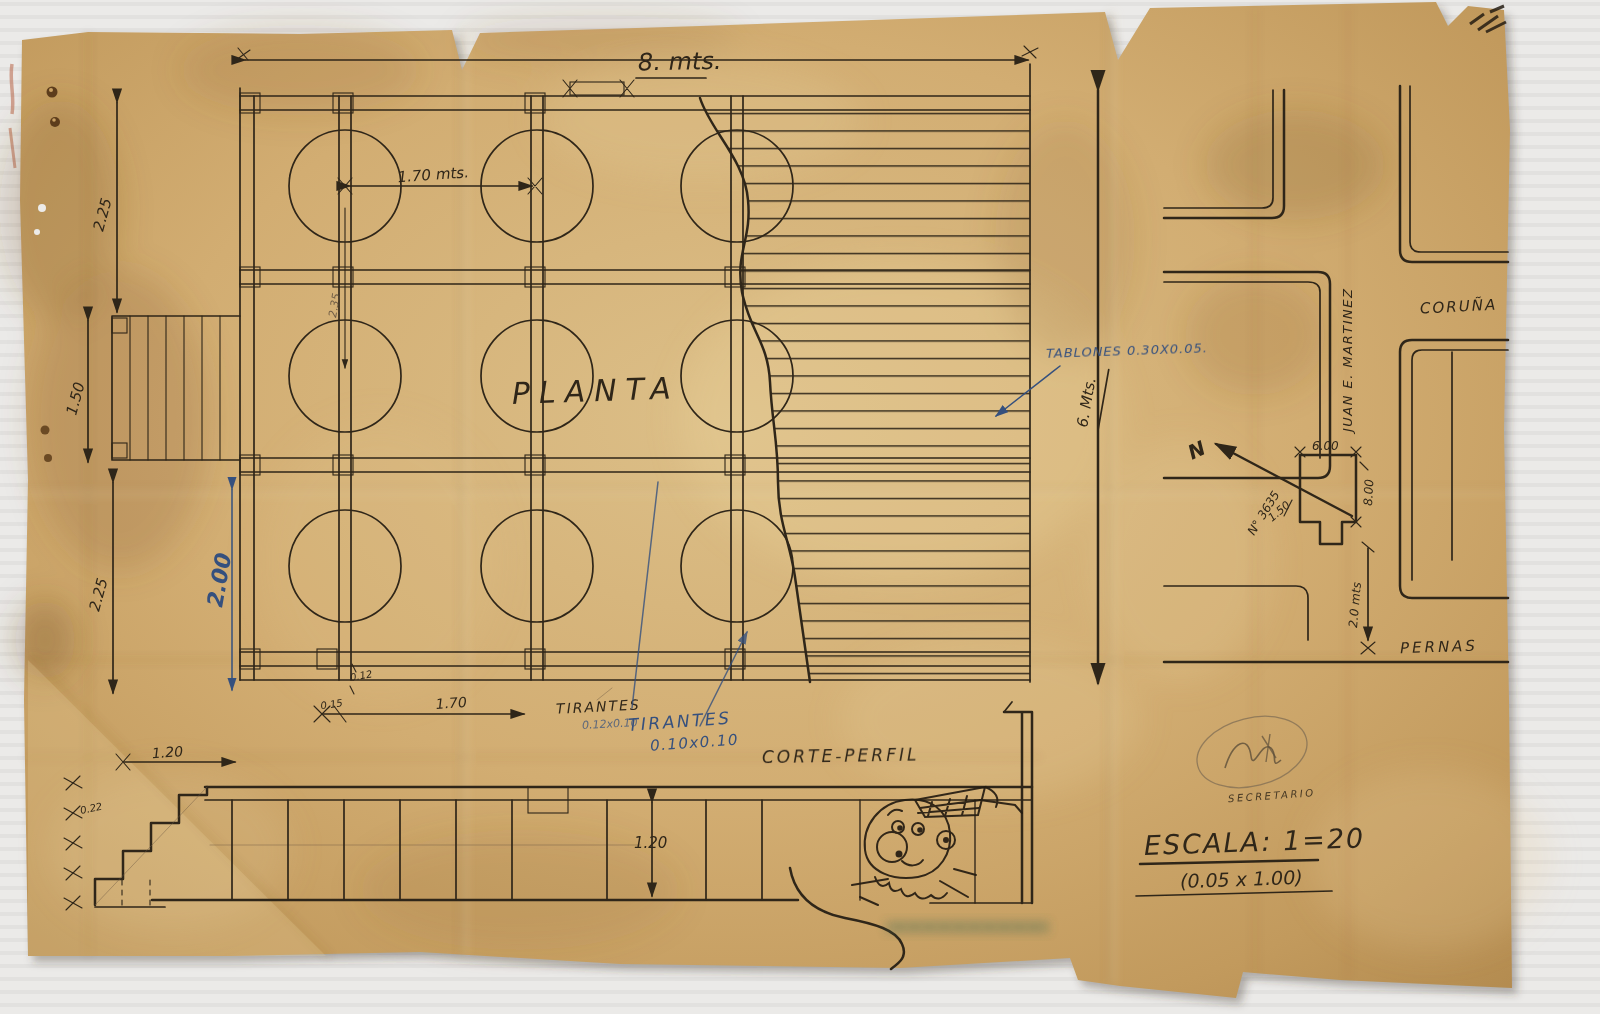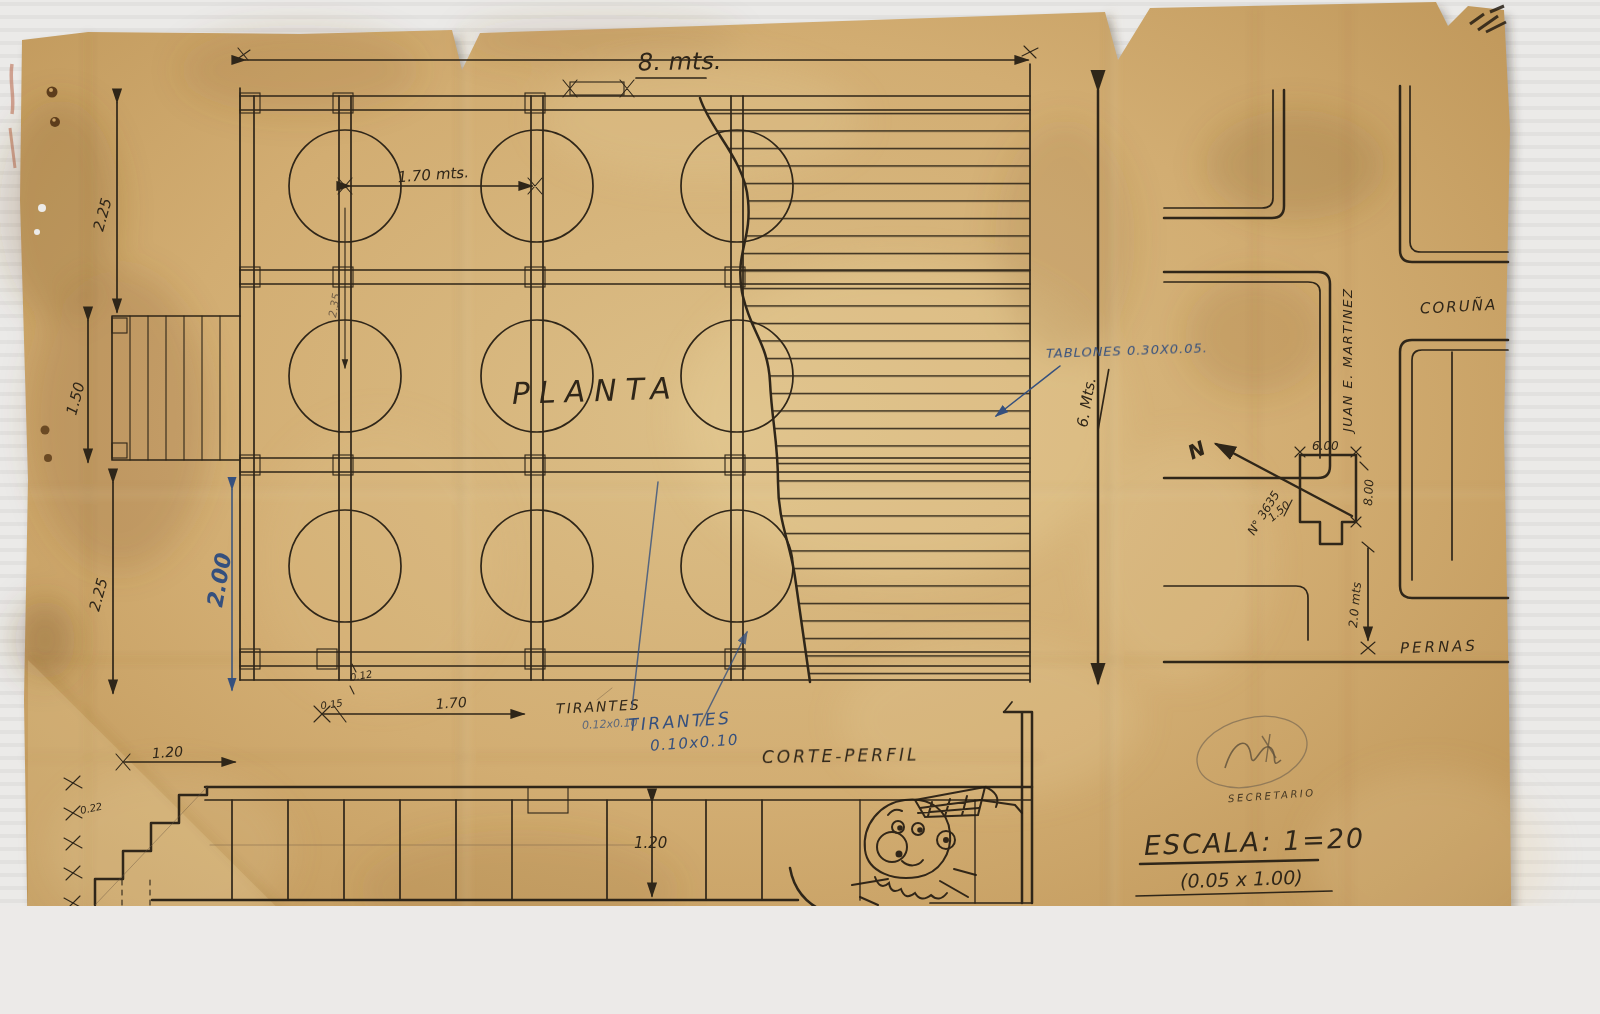--- a/index.html
+++ b/index.html
@@ -1,16 +1,16 @@
 <!DOCTYPE html>
 <html><head>
 <meta charset="utf-8">
 <style>
   html,body{margin:0;padding:0;background:#eceae8;}
-  .stage{position:relative;width:1600px;height:906px;overflow:hidden;
+  .stage{position:relative;width:1600px;height:1014px;overflow:hidden;
          font-family:"DejaVu Sans",sans-serif;}
   svg{position:absolute;left:0;top:0;}
   .ink{stroke:#2f2619;fill:none;stroke-width:1.7;stroke-linecap:round;stroke-linejoin:round;}
   .ink2{stroke:#2f2619;fill:none;stroke-width:2.5;stroke-linecap:round;stroke-linejoin:round;}
   .thin{stroke:#2f2619;fill:none;stroke-width:1.1;stroke-linecap:round;}
   .faint{stroke:#6e5c44;fill:none;stroke-width:1;opacity:.45;stroke-linecap:round;}
   .blue{stroke:#35507e;fill:none;stroke-width:1.5;stroke-linecap:round;}
   .hw{font-family:"DejaVu Sans",sans-serif;font-style:italic;fill:#2f2619;}
   .hwb{font-family:"DejaVu Sans",sans-serif;font-style:italic;fill:#35507e;}
   .hwp{font-family:"DejaVu Sans",sans-serif;font-style:italic;fill:#56483a;opacity:.8;}

